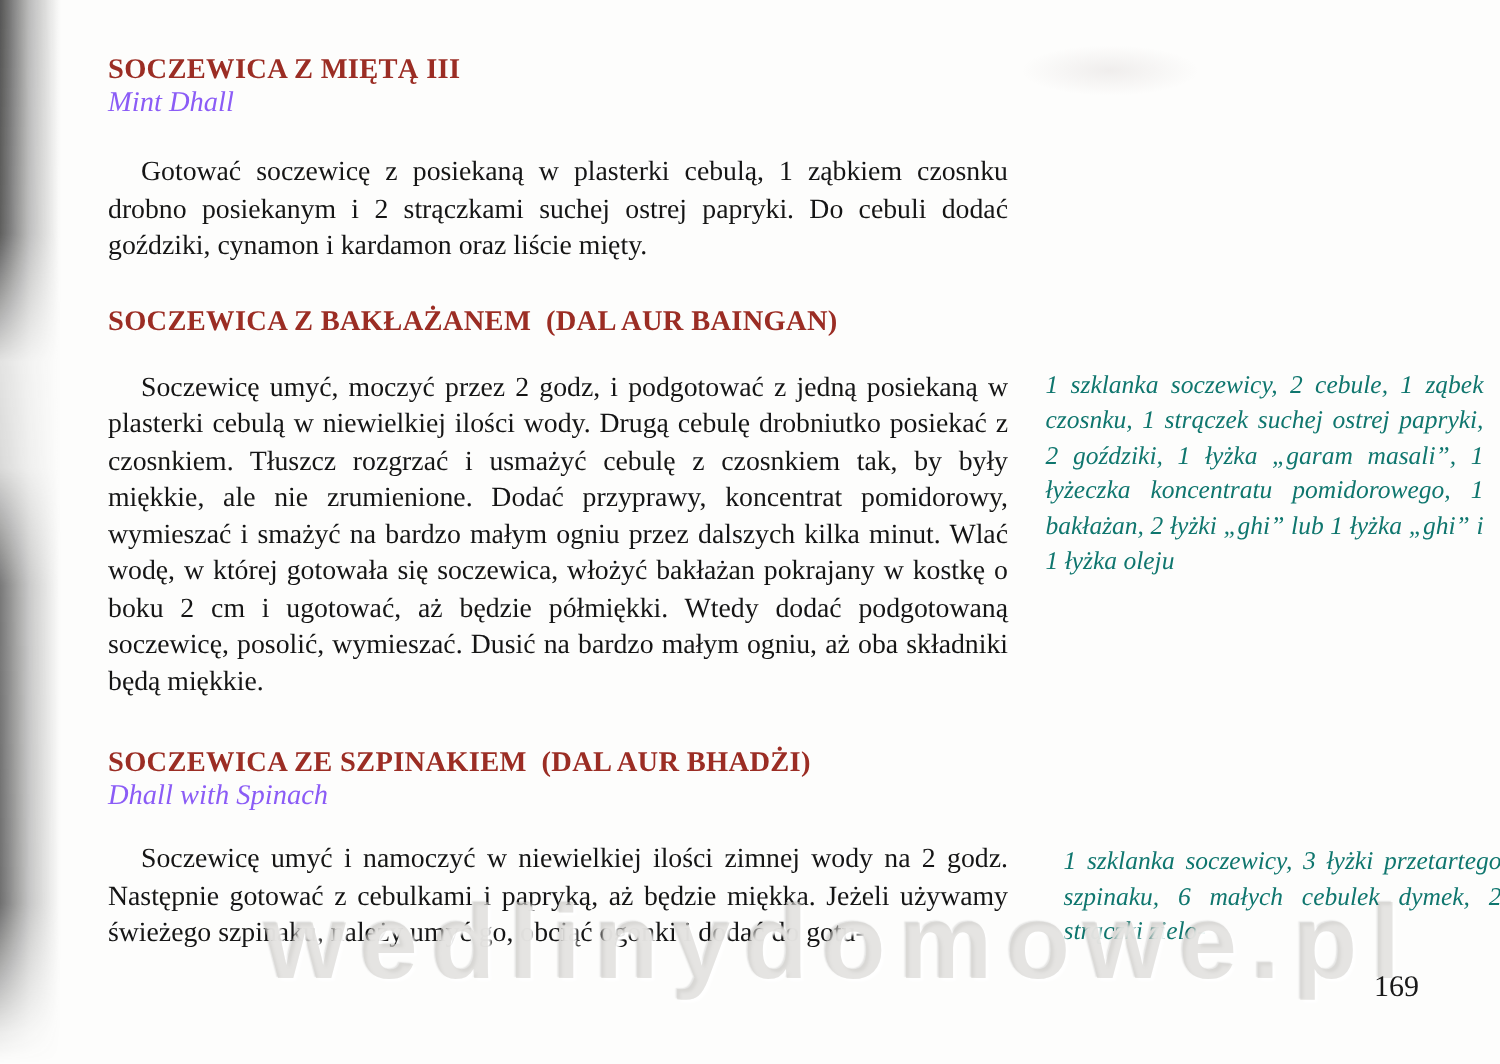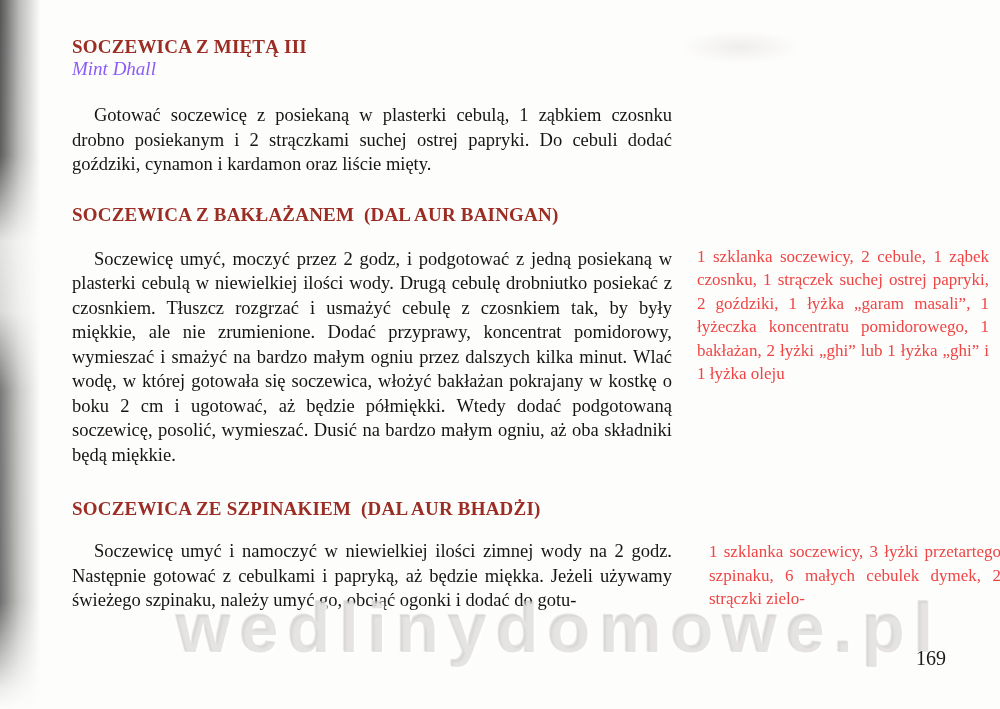--- a/index.html
+++ b/index.html
@@ -56,23 +56,23 @@
     font-size: 18.5px; line-height: 24.5px;
     text-align: justify;
     text-indent: 22px;
     margin: 0;
     color: #151515;
     font-family: Liberation Serif, serif;
   }
 
   .ingredients {
     position: absolute; left: 625px; width: 292px;
-    font-size: 17px; line-height: 23.5px;
+    font-size: 17px; font-style: italic; line-height: 23.5px;
     text-align: justify;
-    color: #ef4444;
+    color: #0f766e;
     margin: 0;
   }
 
   .sec1-body { margin-top: 23px; }
   .sec2 { margin-top: 27px; }
   .sec2-row { margin-top: 21px; }
   .sec2 .ingredients { top: -2px; }
   .sec3 { margin-top: 31px; }
   .sec3-row { margin-top: 19px; }
   .sec3 .ingredients { top: 1px; margin-left: 12px; }
@@ -112,20 +112,21 @@
   <div class="section sec2">
     <h1 class="recipe-title">SOCZEWICA Z BAKŁAŻANEM&nbsp; (DAL AUR BAINGAN)</h1>
     <div class="row sec2-row">
       <p class="recipe-body">Soczewicę umyć, moczyć przez 2 godz, i podgotować z jedną posiekaną w plasterki cebulą w niewielkiej ilości wody. Drugą cebulę drobniutko posiekać z czosnkiem. Tłuszcz rozgrzać i usmażyć cebulę z czosnkiem tak, by były miękkie, ale nie zrumienione. Dodać przyprawy, koncentrat pomidorowy, wymieszać i smażyć na bardzo małym ogniu przez dalszych kilka minut. Wlać wodę, w której gotowała się soczewica, włożyć bakłażan pokrajany w kostkę o boku 2 cm i ugotować, aż będzie półmiękki. Wtedy dodać podgotowaną soczewicę, posolić, wymieszać. Dusić na bardzo małym ogniu, aż oba składniki będą miękkie.</p>
       <p class="ingredients">1 szklanka soczewicy, 2 cebule, 1 ząbek czosnku, 1 strączek suchej ostrej papryki, 2 goździki, 1 łyżka „garam masali”, 1 łyżeczka koncentratu pomidorowego, 1 bakłażan, 2 łyżki „ghi” lub 1 łyżka „ghi” i 1 łyżka oleju</p>
     </div>
   </div>
 
   <div class="section sec3">
     <h1 class="recipe-title">SOCZEWICA ZE SZPINAKIEM&nbsp; (DAL AUR BHADŻI)</h1>
+    <div class="recipe-subtitle">Dhall with Spinach</div>
     <div class="row sec3-row">
       <p class="recipe-body">Soczewicę umyć i namoczyć w niewielkiej ilości zimnej wody na 2 godz. Następnie gotować z cebulkami i papryką, aż będzie miękka. Jeżeli używamy świeżego szpinaku, należy umyć go, obciąć ogonki i dodać do gotu-</p>
       <p class="ingredients">1 szklanka soczewicy, 3 łyżki przetartego szpinaku, 6 małych cebulek dymek, 2 strączki zielo-</p>
     </div>
   </div>
 
 </div>
 
 <div class="watermark">wedlinydomowe.pl</div>
 <div class="page-number">169</div>

